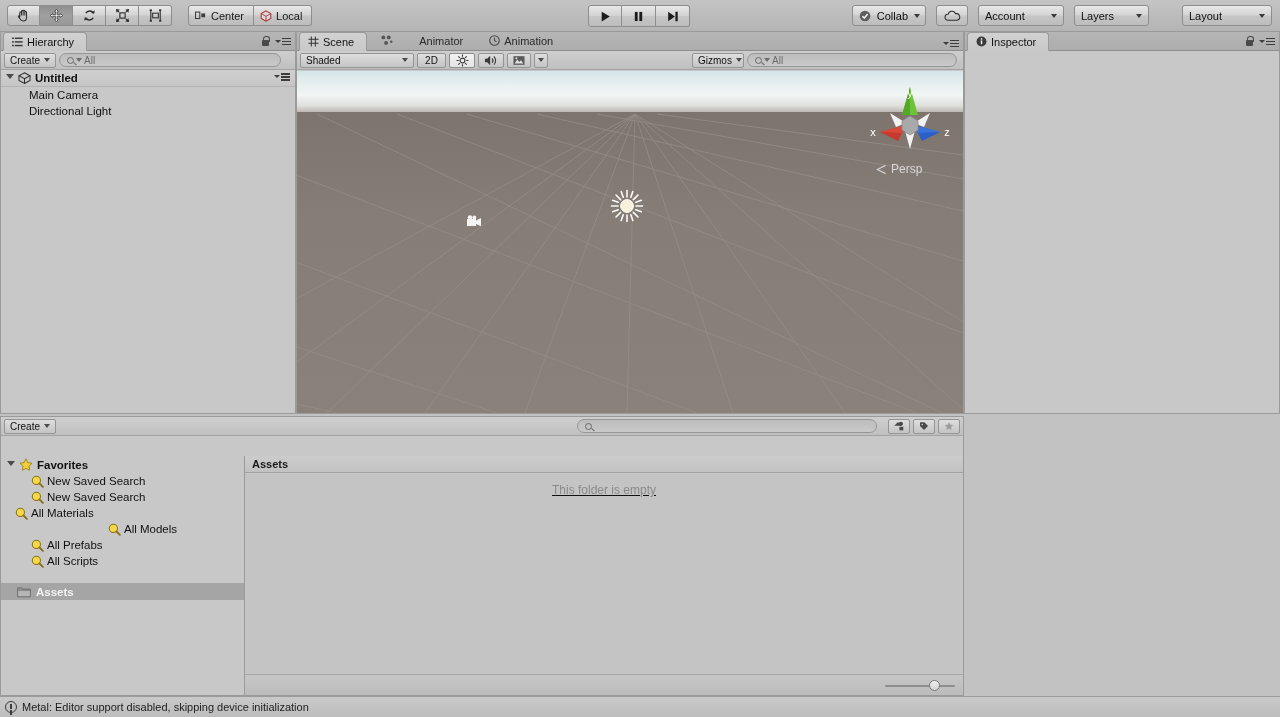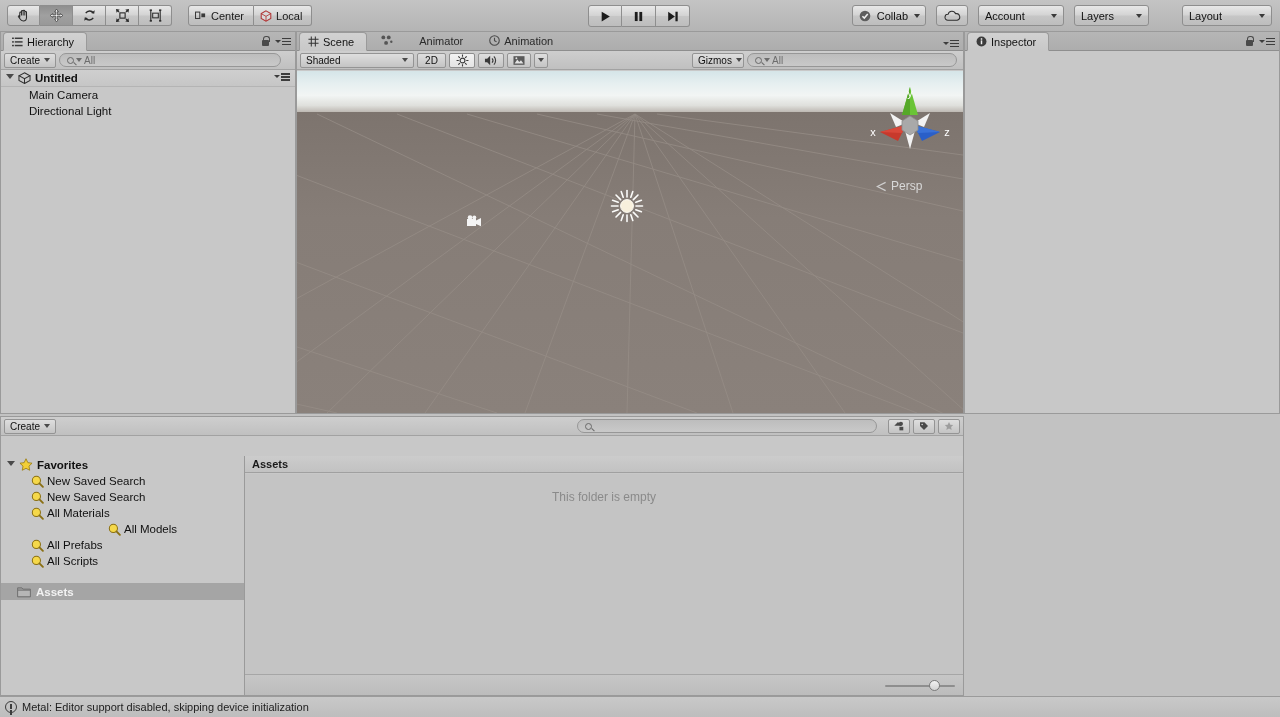--- a/index.html
+++ b/index.html
@@ -462,21 +462,21 @@
           <path d="M78 49 L52 42 L60 58 Z" fill="#2a5fc8"></path>
           <path d="M78 49 L52 42 L56 50 Z" fill="#3a72d8"></path>
 
           <path d="M48 66 L42 44 L54 44 Z" fill="#f2f2f2"></path>
 
           <path d="M48 33 L56 38 L56 47 L48 52 L40 47 L40 38 Z" fill="#a9a9a9" stroke="#8e8e8e" stroke-width="0.8"></path>
           <text x="48" y="14" font-family="Liberation Sans, sans-serif" font-size="11" fill="#ffffff" text-anchor="middle">y</text>
           <text x="11" y="53" font-family="Liberation Sans, sans-serif" font-size="11" fill="#ffffff" text-anchor="middle">x</text>
           <text x="85" y="53" font-family="Liberation Sans, sans-serif" font-size="11" fill="#ffffff" text-anchor="middle">z</text>
         </svg>
-        <div style="position:absolute; left:14px; top:96px; display:flex; align-items:center; gap:4px;">
+        <div style="position:absolute; left:14px; top:79px; display:flex; align-items:center; gap:4px;">
           <svg width="11" height="11" viewBox="0 0 12 12">
             <path d="M10.5 1.5 L1.5 6 L10.5 10.5" fill="none" stroke="#cfcfcf" stroke-width="1.3"></path>
           </svg>
           <span style="font-size:12px; color:#d8d8d8;">Persp</span>
         </div>
       </div>
     </div>
   </div>
 
   <div class="panel" style="left:964px; top:31px; width:316px; height:383px;">
@@ -554,63 +554,63 @@
           </svg>
           <span>New Saved Search</span>
         </div>
         <div class="tree-row" style="padding-left:30px;">
           <svg width="13" height="13" viewBox="0 0 14 14" style="margin-right:3px;">
             <circle cx="5.8" cy="5.8" r="4.4" fill="#f5d84a" stroke="#8a6f12" stroke-width="1.1"></circle>
             <path d="M9.1 9.1 L12.8 12.8" stroke="#8a6f12" stroke-width="2" stroke-linecap="round"></path>
           </svg>
           <span>New Saved Search</span>
         </div>
+        <div class="tree-row" style="padding-left:14px;">
+          <svg width="13" height="13" viewBox="0 0 14 14" style="margin-right:3px;">
+            <circle cx="5.8" cy="5.8" r="4.4" fill="#f5d84a" stroke="#8a6f12" stroke-width="1.1"></circle>
+            <path d="M9.1 9.1 L12.8 12.8" stroke="#8a6f12" stroke-width="2" stroke-linecap="round"></path>
+          </svg>
+          <span>All Materials</span>
+        </div>
+        <div class="tree-row" style="padding-left:40px;justify-content:center;">
+          <svg width="13" height="13" viewBox="0 0 14 14" style="margin-right:3px;">
+            <circle cx="5.8" cy="5.8" r="4.4" fill="#f5d84a" stroke="#8a6f12" stroke-width="1.1"></circle>
+            <path d="M9.1 9.1 L12.8 12.8" stroke="#8a6f12" stroke-width="2" stroke-linecap="round"></path>
+          </svg>
+          <span>All Models</span>
+        </div>
         <div class="tree-row" style="padding-left:30px;">
           <svg width="13" height="13" viewBox="0 0 14 14" style="margin-right:3px;">
             <circle cx="5.8" cy="5.8" r="4.4" fill="#f5d84a" stroke="#8a6f12" stroke-width="1.1"></circle>
             <path d="M9.1 9.1 L12.8 12.8" stroke="#8a6f12" stroke-width="2" stroke-linecap="round"></path>
           </svg>
-          <span>All Materials</span>
-        </div>
-        <div class="tree-row" style="padding-left:40px;justify-content:center;">
-          <svg width="13" height="13" viewBox="0 0 14 14" style="margin-right:3px;">
-            <circle cx="5.8" cy="5.8" r="4.4" fill="#f5d84a" stroke="#8a6f12" stroke-width="1.1"></circle>
-            <path d="M9.1 9.1 L12.8 12.8" stroke="#8a6f12" stroke-width="2" stroke-linecap="round"></path>
-          </svg>
-          <span>All Models</span>
+          <span>All Prefabs</span>
         </div>
         <div class="tree-row" style="padding-left:30px;">
           <svg width="13" height="13" viewBox="0 0 14 14" style="margin-right:3px;">
             <circle cx="5.8" cy="5.8" r="4.4" fill="#f5d84a" stroke="#8a6f12" stroke-width="1.1"></circle>
             <path d="M9.1 9.1 L12.8 12.8" stroke="#8a6f12" stroke-width="2" stroke-linecap="round"></path>
           </svg>
-          <span>All Prefabs</span>
-        </div>
-        <div class="tree-row" style="padding-left:30px;">
-          <svg width="13" height="13" viewBox="0 0 14 14" style="margin-right:3px;">
-            <circle cx="5.8" cy="5.8" r="4.4" fill="#f5d84a" stroke="#8a6f12" stroke-width="1.1"></circle>
-            <path d="M9.1 9.1 L12.8 12.8" stroke="#8a6f12" stroke-width="2" stroke-linecap="round"></path>
-          </svg>
           <span>All Scripts</span>
         </div>
 
         <div class="tree-row sel-row" style="padding-left:16px; height:17px; margin-top:14px;">
           <svg width="14" height="12" viewBox="0 0 15 13" style="margin-right:5px;">
             <path d="M0.6 2 h4.6 l1.2 1.4 h8 v8.2 h-13.8 z" fill="#9a9a9a" stroke="#6e6e6e" stroke-width="1"></path>
             <path d="M0.6 4.6 h13.8 v7 h-13.8 z" fill="#b6b6b6" stroke="#6e6e6e" stroke-width="0.9"></path>
           </svg>
           <span style="font-weight:bold; color:#f2f2f2;">Assets</span>
         </div>
       </div>
 
       <div style="flex:1; height:239px; background:#c8c8c8; position:relative;">
         <div class="col-head">
           <span>Assets</span>
         </div>
-        <div style="position:absolute; left:0; top:18px; right:0; bottom:21px; display:flex; align-items:flex-start; justify-content:center; padding-top:16px; background:#c4c4c4;">
+        <div style="position:absolute; left:0; top:18px; right:0; bottom:21px; display:flex; align-items:flex-start; justify-content:center; padding-top:9px; background:#c4c4c4;text-decoration:underline;">
           <span class="empty-msg">This folder is empty</span>
         </div>
 
         <div style="position:absolute; left:0; bottom:0; right:0; height:21px; background:linear-gradient(to bottom,#c6c6c6,#bcbcbc); border-top:1px solid #a6a6a6; display:flex; align-items:center; justify-content:flex-end; padding-right:8px;">
           <div style="position:relative; width:70px; height:13px; display:flex; align-items:center;">
             <div style="position:absolute; left:0; right:0; top:6px; height:2px; background:#8e8e8e; border-radius:1px;"></div>
             <div style="position:absolute; left:44px; top:1px; width:11px; height:11px; border-radius:50%; background:linear-gradient(to bottom,#f2f2f2,#d2d2d2); border:1px solid #7a7a7a;"></div>
           </div>
         </div>
       </div>

